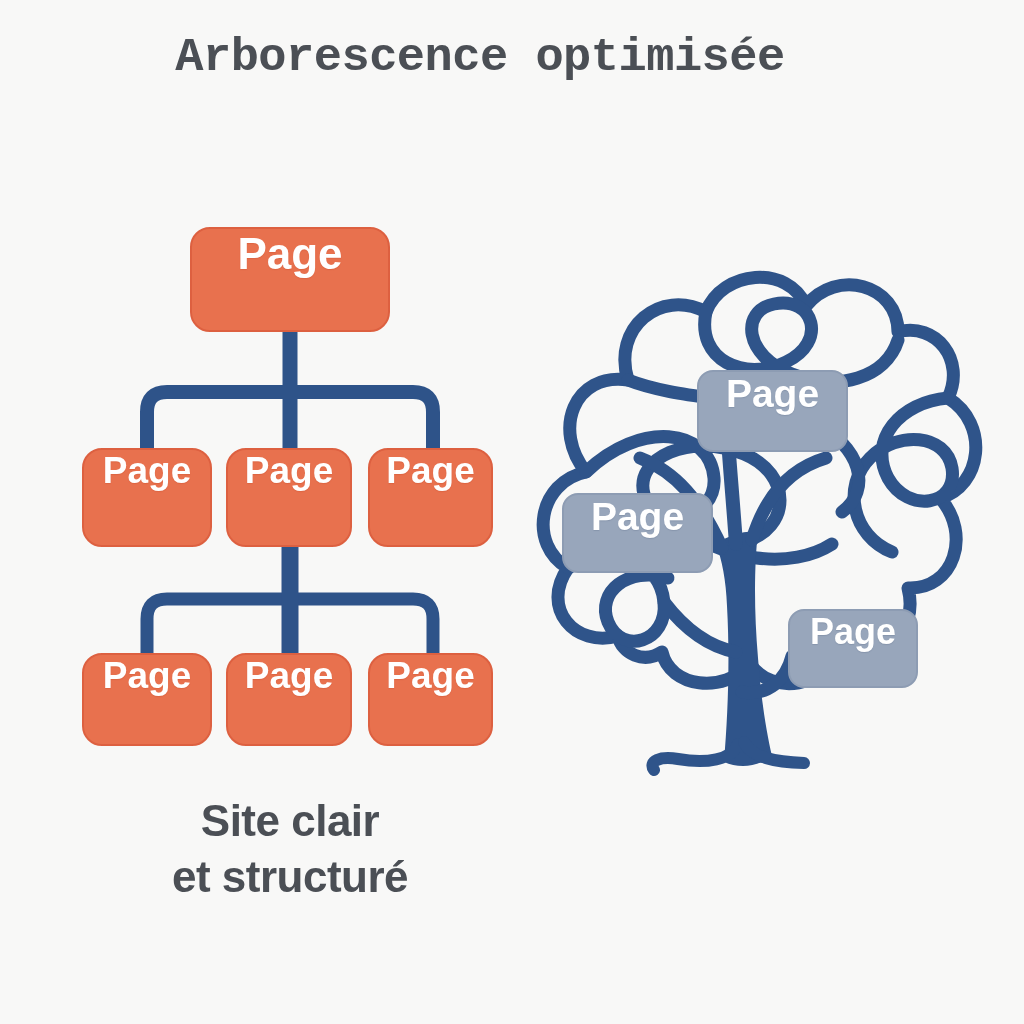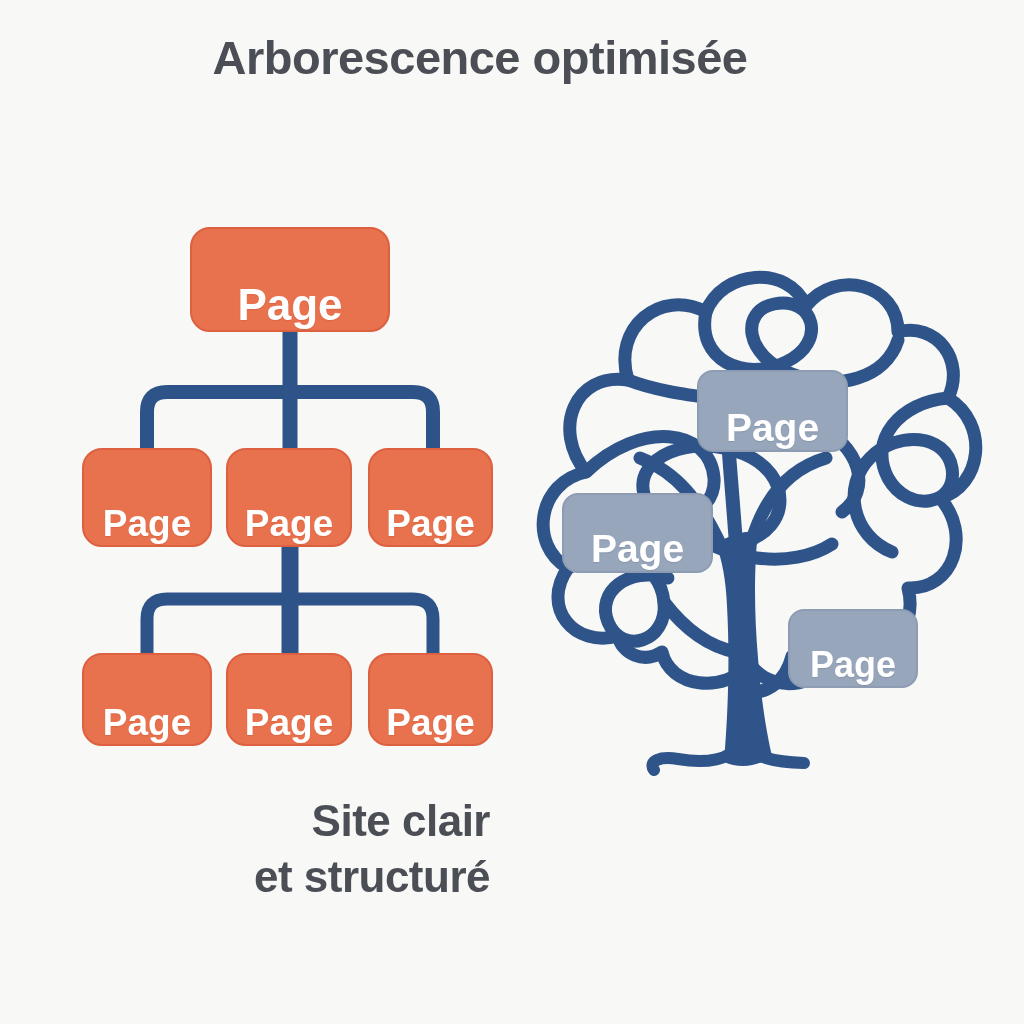--- a/index.html
+++ b/index.html
@@ -18,33 +18,34 @@
     position: absolute;
     top: 28px;
     left: 0;
     width: 960px;
     text-align: center;
     color: #4b4f55;
     font-size: 47px;
     font-weight: bold;
     line-height: 1.28;
     letter-spacing: -0.5px;
+    font-family: Liberation Mono, monospace;
   }
   .lines-svg {
     position: absolute;
     top: 0; left: 0;
     width: 1024px;
     height: 1024px;
     z-index: 1;
   }
   .page-box {
     position: absolute;
     z-index: 2;
     display: flex;
-    align-items: flex-end;
+    align-items: flex-start;
     justify-content: center;
     color: #ffffff;
     font-weight: bold;
     box-sizing: border-box;
   }
   .page-box.orange {
     background: #e8714e;
     border: 2px solid #dd6040;
     border-radius: 20px;
     text-shadow: 0 1px 1px rgba(200,80,45,0.35);
@@ -70,21 +71,21 @@
     top: 793px;
     width: 400px;
     text-align: center;
     color: #4b4f55;
     font-size: 44px;
     font-weight: bold;
     line-height: 1.27;
     z-index: 2;
     letter-spacing: -0.5px;
   }
-  .caption-left  { left: 90px; text-align: right; }
+  .caption-left  { left: 90px; }
   .caption-right { left: 542px; }
 </style>
 </head>
 <body>
 
 <div class="canvas">
 
   <div class="title">
     <div>Arborescence optimisée</div>
   </div>

